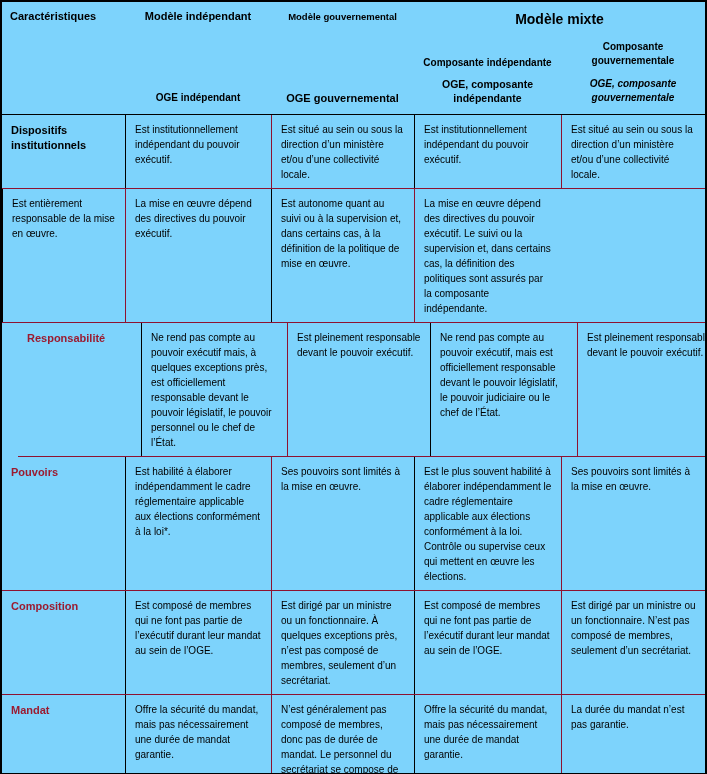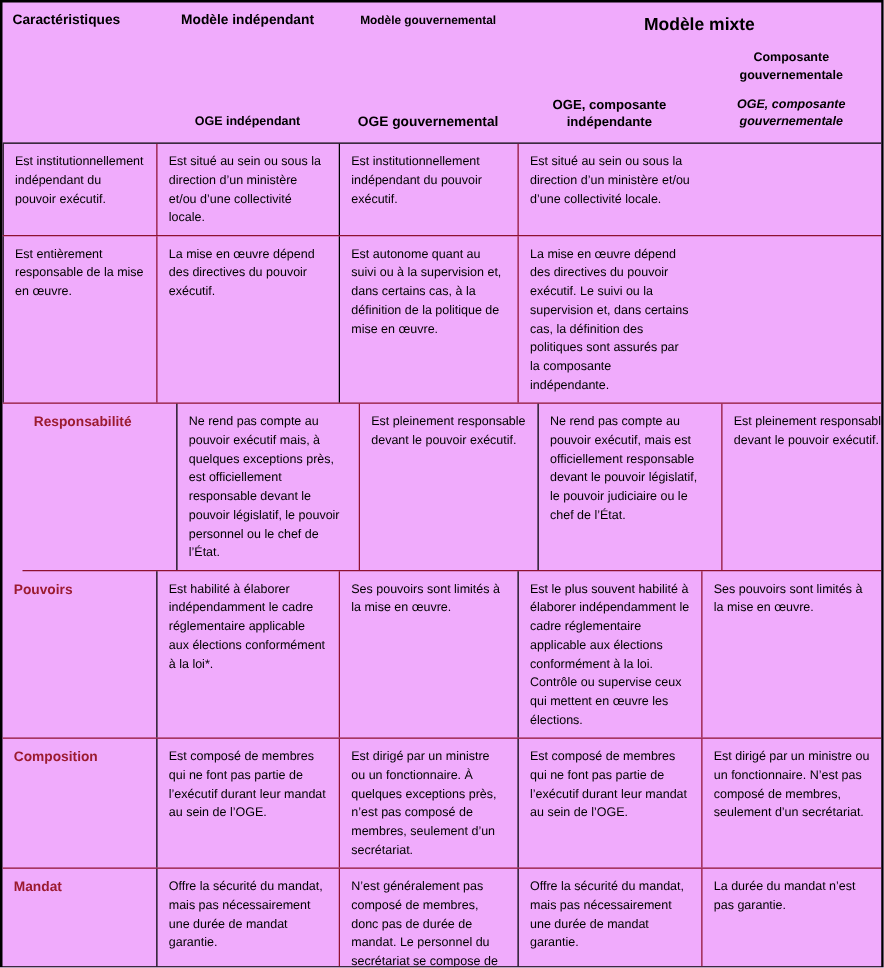--- a/index.html
+++ b/index.html
@@ -7,21 +7,21 @@
   body {
     font-family: "Liberation Sans", sans-serif;
     width: 707px;
     color: #000;
   }
   .table-wrap {
     width: 707px;
     height: 774px;
     border: 2px solid #000;
     border-bottom: 1px solid #000;
-    background: #f0abfc;
+    background: #7dd3fc;
     overflow: hidden;
   }
   .grid-row {
     display: grid;
     grid-template-columns: 123px 146px 143px 147px 144px;
   }
   
   .header-block {
     height: 113px;
     border-bottom: 1px solid #000;
@@ -71,28 +71,30 @@
 </head>
 <body>
 
 <div class="table-wrap">
 
   <div class="header-block">
     <div class="h-cell h-caract">Caractéristiques</div>
     <div class="h-cell h-model-ind">Modèle indépendant</div>
     <div class="h-cell h-model-gov">Modèle gouvernemental</div>
     <div class="h-cell h-model-mix">Modèle mixte</div>
+    <div class="h-cell h-comp-ind">Composante indépendante</div>
     <div class="h-cell h-comp-gov">Composante gouvernementale</div>
     <div class="h-cell h-oge h-oge-ind">OGE indépendant</div>
     <div class="h-cell h-oge h-oge-gov">OGE gouvernemental</div>
     <div class="h-cell h-oge h-oge-ci">OGE, composante indépendante</div>
     <div class="h-cell h-oge h-oge-cg">OGE, composante gouvernementale</div>
   </div>
 
   <div class="grid-row data-row r1">
+    <div class="cell row-label black">Dispositifs institutionnels</div>
     <div class="cell c1">Est institutionnellement indépendant du pouvoir exécutif.</div>
     <div class="cell c2">Est situé au sein ou sous la direction d’un ministère et/ou d’une collectivité locale.</div>
     <div class="cell c3">Est institutionnellement indépendant du pouvoir exécutif.</div>
     <div class="cell c4">Est situé au sein ou sous la direction d’un ministère et/ou d’une collectivité locale.</div>
   </div>
 
   <div class="grid-row data-row r2">
     <div class="cell c1">Est entièrement responsable de la mise en œuvre.</div>
     <div class="cell c2">La mise en œuvre dépend des directives du pouvoir exécutif.</div>
     <div class="cell c3">Est autonome quant au suivi ou à la supervision et, dans certains cas, à la définition de la politique de mise en œuvre.</div>

